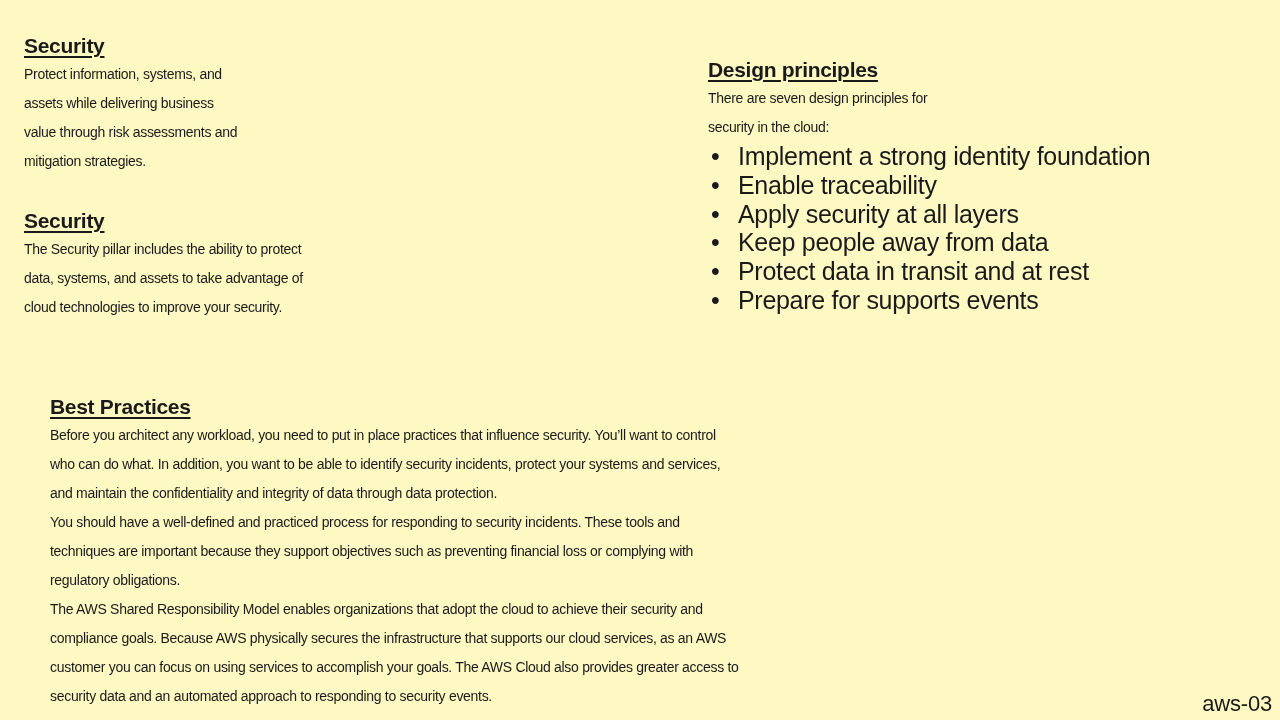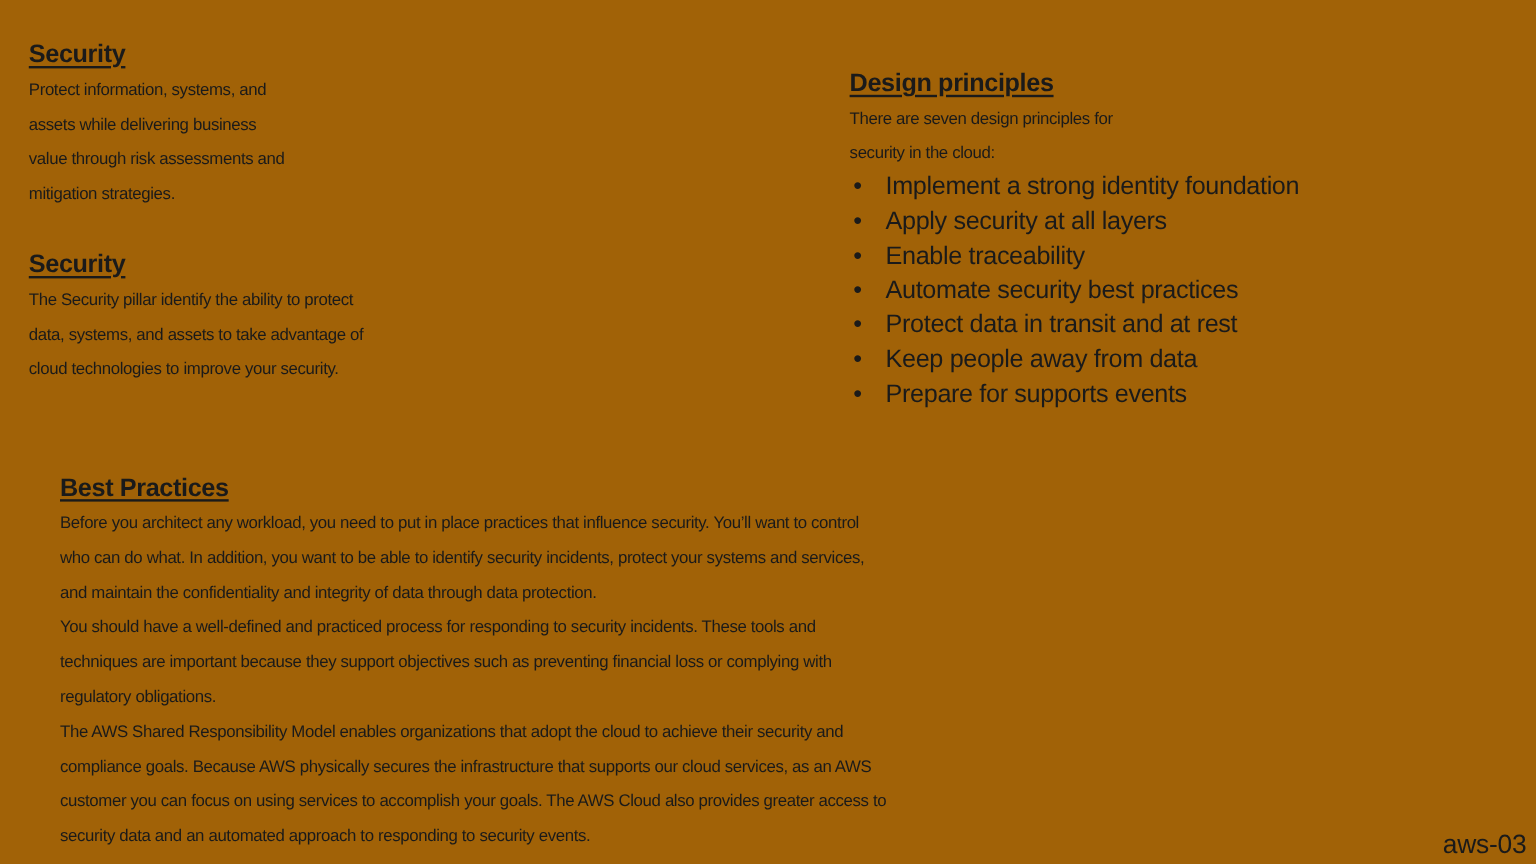--- a/index.html
+++ b/index.html
@@ -3,21 +3,21 @@
 <meta charset="utf-8">
 <style>
   * { margin: 0; padding: 0; box-sizing: border-box; }
   html, body { width: 1280px; height: 720px; overflow: hidden; }
   body { font-family: "Liberation Sans", "DejaVu Sans", sans-serif; }
 
   .slide {
     position: relative;
     width: 1280px;
     height: 720px;
-    background: #a16207;
+    background: #fef9c3;
     color: #1a1a1a;
     overflow: hidden;
   }
 
   .text-block { position: absolute; }
 
   .block-heading {
     font-size: 21px;
     line-height: 29px;
     font-weight: 700;
@@ -35,21 +35,21 @@
     white-space: pre;
   }
 
   #block-security-def   { left: 24px;  top: 31px;  }
   #block-security-pillar{ left: 24px;  top: 206px; }
   #block-design         { left: 708px; top: 55px;  }
   #block-best           { left: 50px;  top: 392px; }
 
   .bullet-list {
     list-style: none;
-    font-size: 21px;
+    font-size: 25px;
     line-height: 28.8px;
     letter-spacing: -0.3px;
   }
   .bullet-list li {
     position: relative;
     padding-left: 30px;
     white-space: pre;
   }
   .bullet-list li::before {
     content: "\2022";
@@ -75,36 +75,35 @@
   <div class="text-block" id="block-security-def">
     <div class="block-heading">Security</div>
     <div class="block-body">Protect information, systems, and
 assets while delivering business
 value through risk assessments and
 mitigation strategies.</div>
   </div>
 
   <div class="text-block" id="block-security-pillar">
     <div class="block-heading">Security</div>
-    <div class="block-body">The Security pillar identify the ability to protect
+    <div class="block-body">The Security pillar includes the ability to protect
 data, systems, and assets to take advantage of
 cloud technologies to improve your security.</div>
   </div>
 
   <div class="text-block" id="block-design">
     <div class="block-heading">Design principles</div>
     <div class="block-body">There are seven design principles for
 security in the cloud:</div>
     <ul class="bullet-list">
       <li>Implement a strong identity foundation</li>
+      <li>Enable traceability</li>
       <li>Apply security at all layers</li>
-      <li>Enable traceability</li>
-      <li>Automate security best practices</li>
+      <li>Keep people away from data</li>
       <li>Protect data in transit and at rest</li>
-      <li>Keep people away from data</li>
       <li>Prepare for supports events</li>
     </ul>
   </div>
 
   <div class="text-block" id="block-best">
     <div class="block-heading">Best Practices</div>
     <div class="block-body">Before you architect any workload, you need to put in place practices that influence security. You’ll want to control
 who can do what. In addition, you want to be able to identify security incidents, protect your systems and services,
 and maintain the confidentiality and integrity of data through data protection.
 You should have a well-defined and practiced process for responding to security incidents. These tools and

